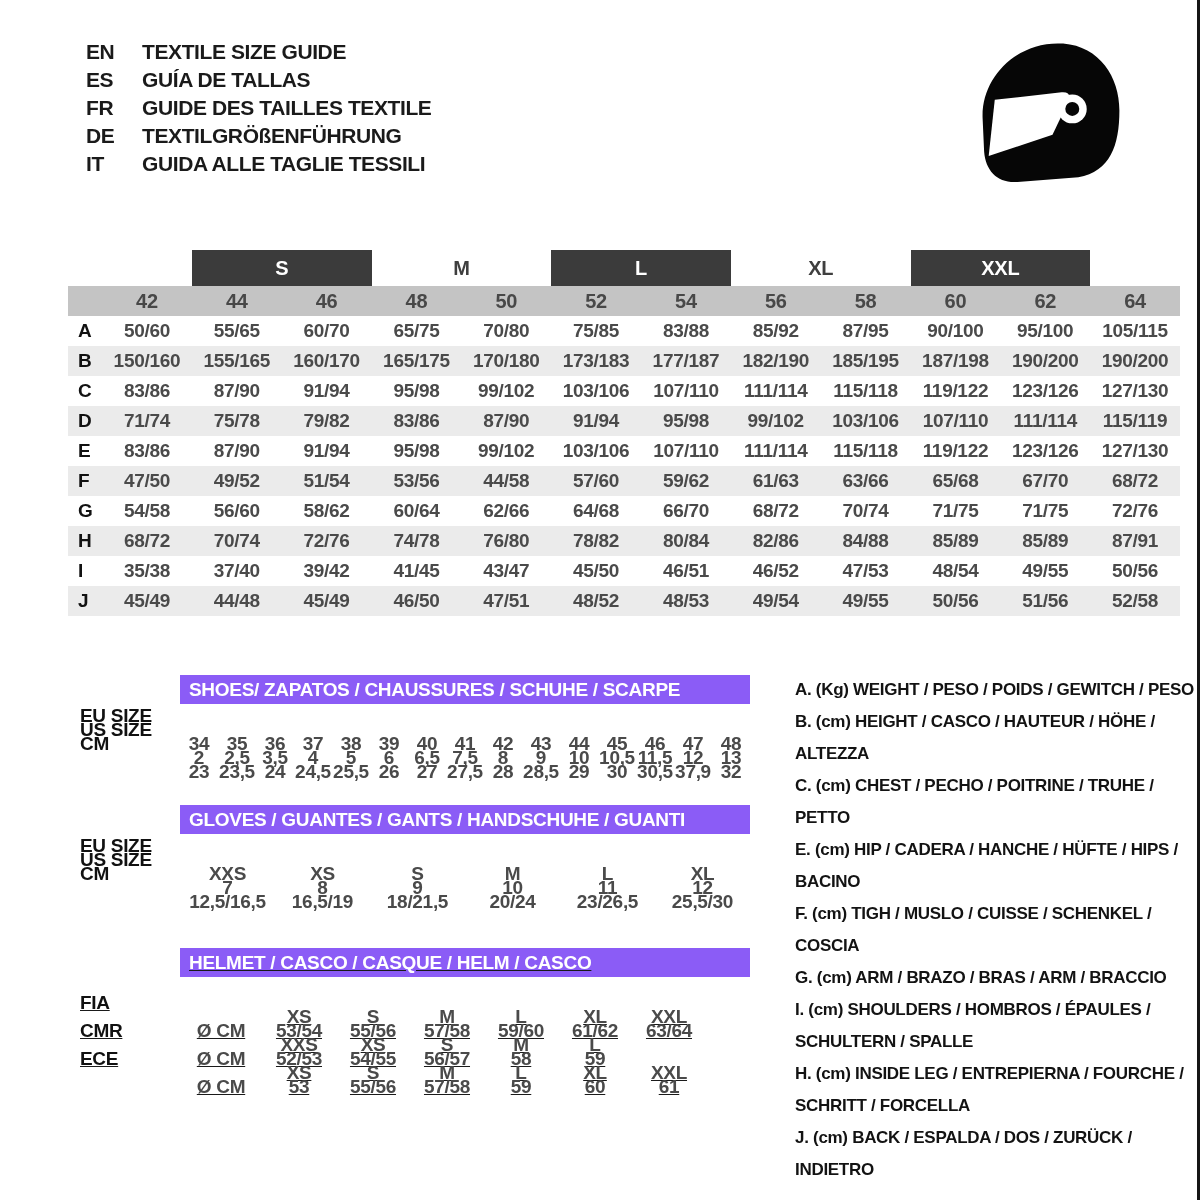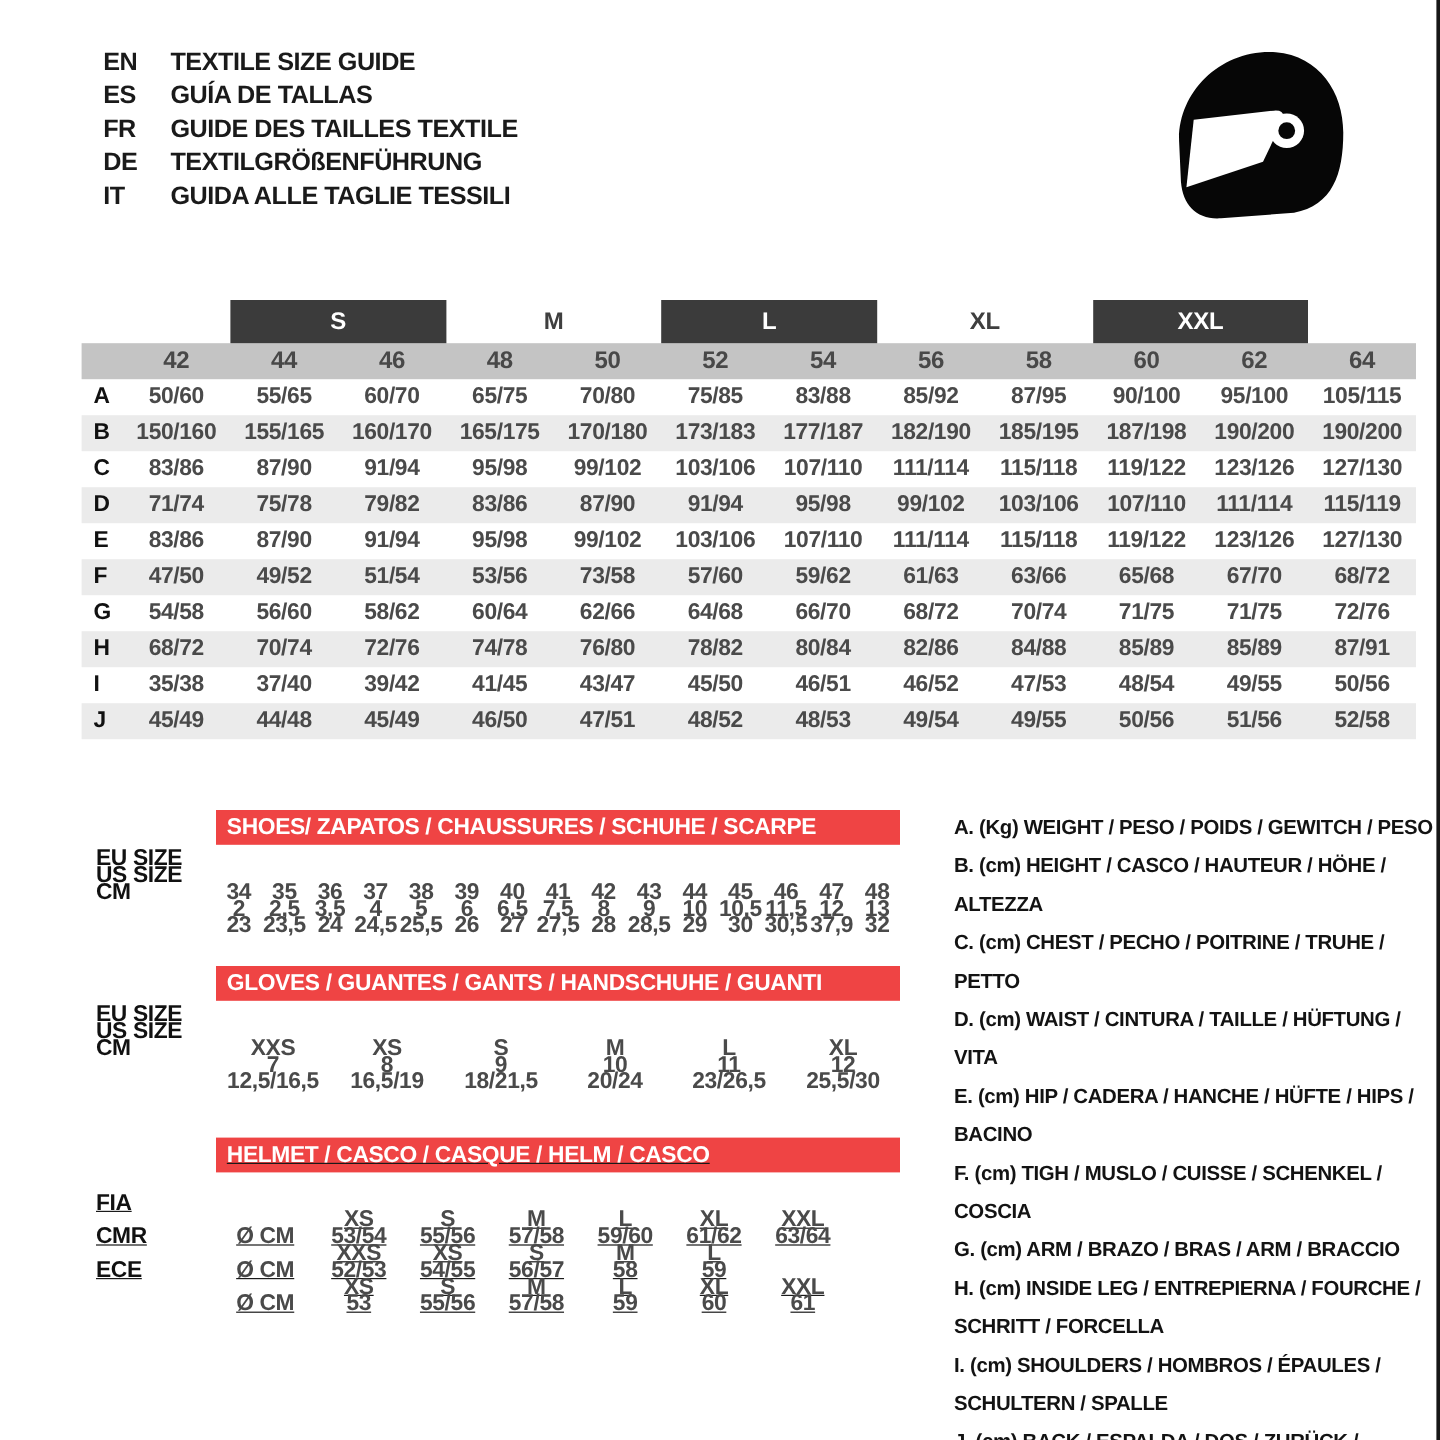--- a/index.html
+++ b/index.html
@@ -30,21 +30,21 @@
   .band { display: flex; align-items: center; justify-content: center; font-size: 20px; }
   .band-dark { background: #3b3b3b; color: #ffffff; }
   .band-plain { color: #3f3f3f; }
   .num-row { height: 30px; background: #c4c4c4; align-items: center; text-align: center; color: #484848; font-size: 20px; }
   .mrow { height: 30px; align-items: center; text-align: center; color: #4a4a4a; }
   .mbody .mrow:nth-child(even) { background: #ebebeb; }
   .mlabel { text-align: left; padding-left: 10px; color: #111111; }
 
   
   .section { position: absolute; left: 80px; width: 672px; font-size: 19px; letter-spacing: -0.3px; }
-  .sec-bar { margin-left: 100px; width: 570px; height: 29px; background: #ef4444; color: #ffffff;
+  .sec-bar { margin-left: 100px; width: 570px; height: 29px; background: #8b5cf6; color: #ffffff;
              display: flex; align-items: center; padding-left: 9px; margin-bottom: 5px; }
   .srow { display: flex; height: 14px; }
   .srow-label { width: 100px; flex: 0 0 100px; display: flex; align-items: center; color: #111111; }
   .srow-cells { width: 570px; display: grid; align-items: center; text-align: center; color: #4a4a4a; margin-top: 24px; }
   .cols15 { grid-template-columns: repeat(15, 1fr); }
   .cols6  { grid-template-columns: repeat(6, 1fr); }
   .helmet-cols { grid-template-columns: 82px repeat(6, 74px) 1fr; }
   .shoes-rows .srow:nth-child(odd) .srow-cells,
   .gloves-rows .srow:nth-child(odd) .srow-cells { background: #ebebeb; }
   .sizes-row { background: #ebebeb; color: #4a4a4a; }
@@ -202,21 +202,21 @@
         <div class="mcell">123/126</div>
         <div class="mcell">127/130</div>
       </div>
 
       <div class="mrow">
         <div class="mlabel">F</div>
         <div class="mcell">47/50</div>
         <div class="mcell">49/52</div>
         <div class="mcell">51/54</div>
         <div class="mcell">53/56</div>
-        <div class="mcell">73/58</div>
+        <div class="mcell">44/58</div>
         <div class="mcell">57/60</div>
         <div class="mcell">59/62</div>
         <div class="mcell">61/63</div>
         <div class="mcell">63/66</div>
         <div class="mcell">65/68</div>
         <div class="mcell">67/70</div>
         <div class="mcell">68/72</div>
       </div>
 
       <div class="mrow">
@@ -496,56 +496,51 @@
       <span>(cm)</span>
       <span>HEIGHT / CASCO / HAUTEUR / HÖHE / ALTEZZA</span>
     </div>
 
     <div class="legend-line">
       <span>C.</span>
       <span>(cm)</span>
       <span>CHEST / PECHO / POITRINE / TRUHE / PETTO</span>
     </div>
 
-    <div class="legend-line">
-      <span>D.</span>
-      <span>(cm)</span>
-      <span>WAIST / CINTURA / TAILLE / HÜFTUNG / VITA</span>
-    </div>
 
     <div class="legend-line">
       <span>E.</span>
       <span>(cm)</span>
       <span>HIP / CADERA / HANCHE / HÜFTE / HIPS / BACINO</span>
     </div>
 
     <div class="legend-line">
       <span>F.</span>
       <span>(cm)</span>
       <span>TIGH / MUSLO / CUISSE / SCHENKEL / COSCIA</span>
     </div>
 
     <div class="legend-line">
       <span>G.</span>
       <span>(cm)</span>
       <span>ARM / BRAZO / BRAS / ARM / BRACCIO</span>
     </div>
 
     <div class="legend-line">
+      <span>I.</span>
+      <span>(cm)</span>
+      <span>SHOULDERS / HOMBROS / ÉPAULES / SCHULTERN / SPALLE</span>
+    </div>
+
+    <div class="legend-line">
       <span>H.</span>
       <span>(cm)</span>
       <span>INSIDE LEG / ENTREPIERNA / FOURCHE / SCHRITT / FORCELLA</span>
     </div>
 
     <div class="legend-line">
-      <span>I.</span>
-      <span>(cm)</span>
-      <span>SHOULDERS / HOMBROS / ÉPAULES / SCHULTERN / SPALLE</span>
-    </div>
-
-    <div class="legend-line">
       <span>J.</span>
       <span>(cm)</span>
       <span>BACK / ESPALDA / DOS / ZURÜCK / INDIETRO</span>
     </div>
   </div>
 
 <div class="edge-line"></div>
 
 </body></html>

